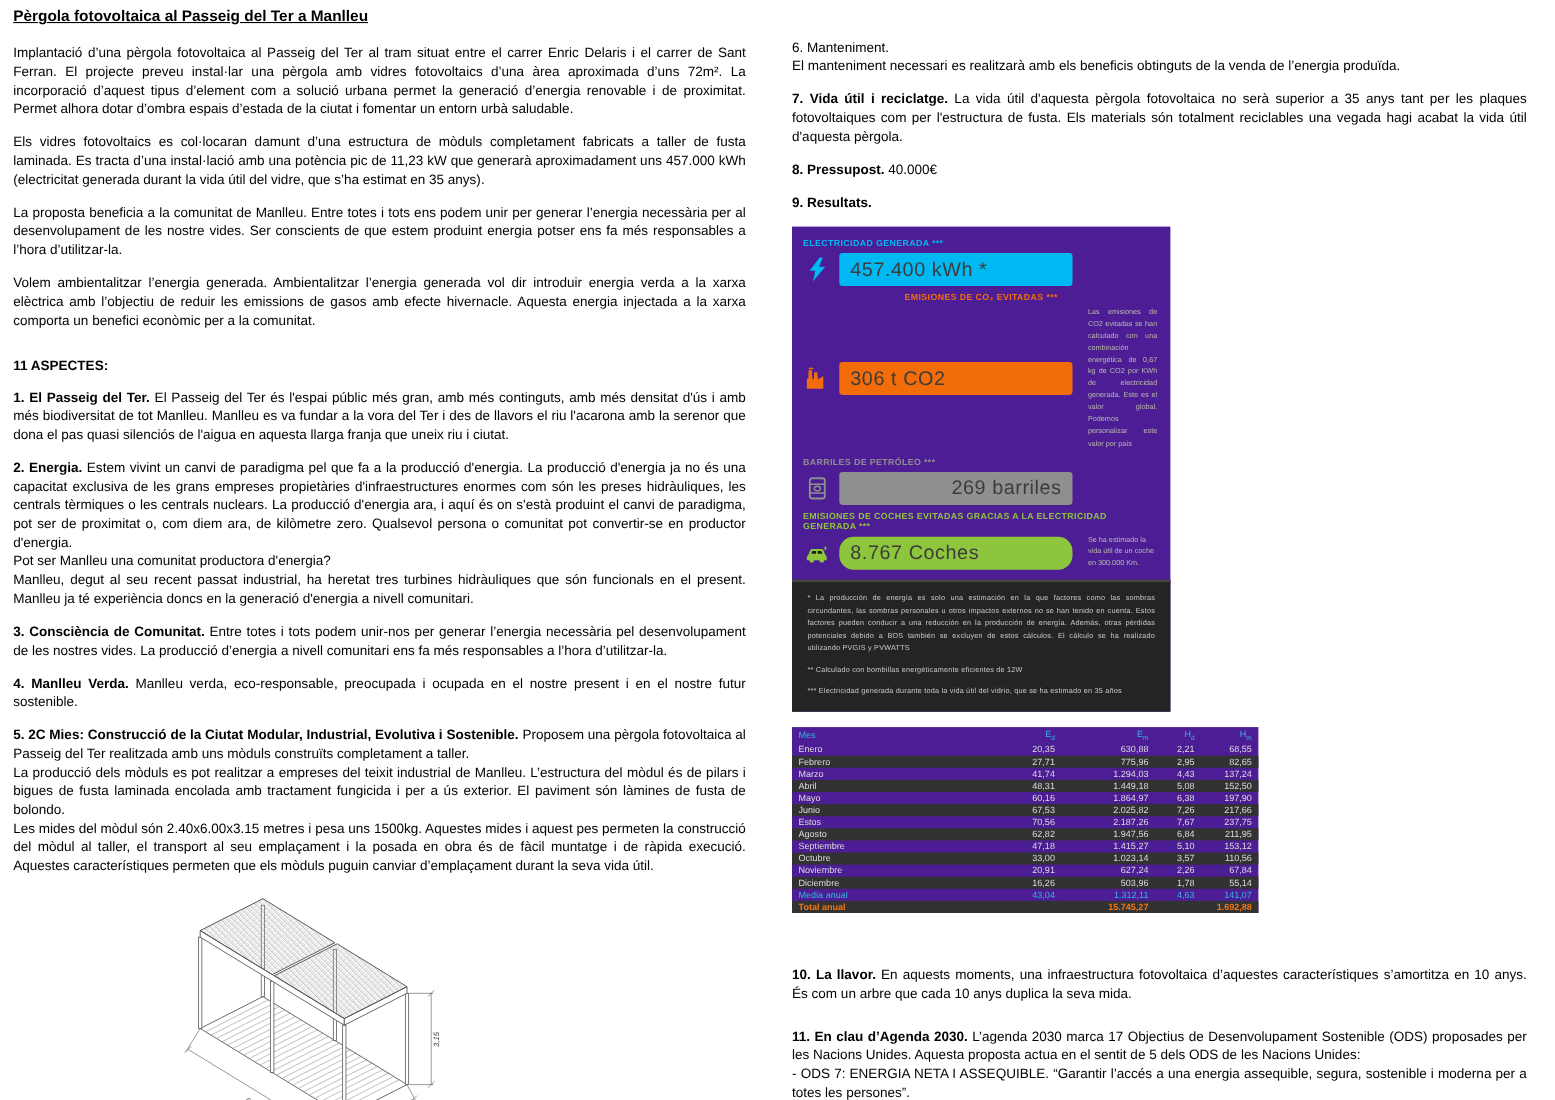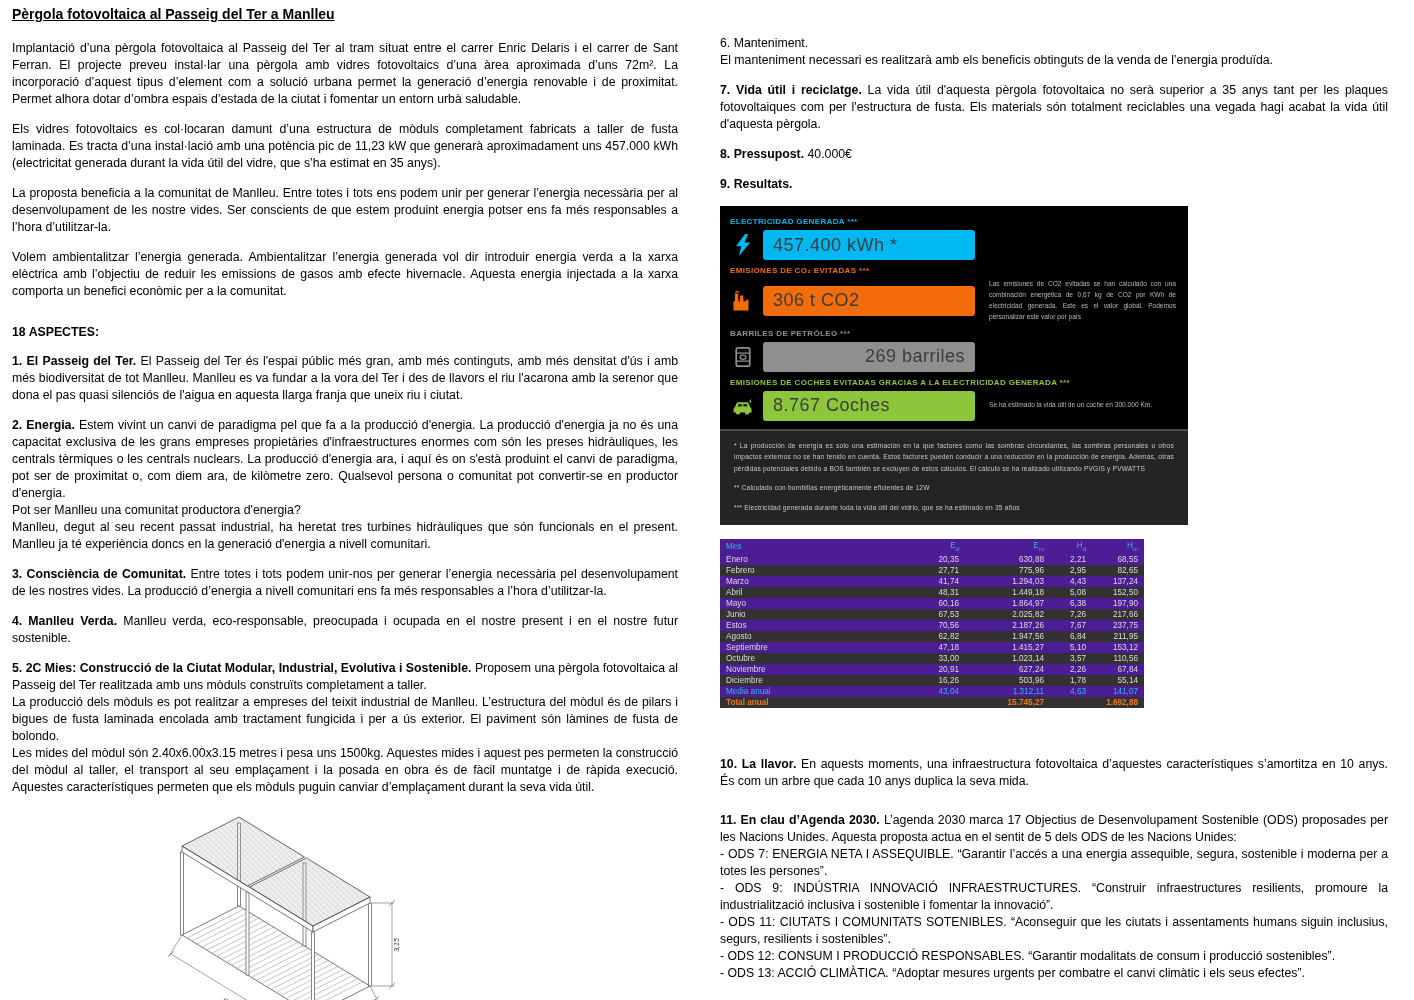--- a/index.html
+++ b/index.html
@@ -17,21 +17,21 @@
   p.body{margin:0 0 13px;line-height:17px;text-align:justify;}
   .pre{white-space:pre-line;}
   .aspects-heading{font-weight:bold;margin:25px 0 14px;}
   .lead{font-weight:bold;}
 
   
   .sec{margin:0 0 13px;line-height:17px;text-align:justify;}
   .sec .head-line{font-weight:normal;display:block;}
 
   
-  .info{width:468px;background:#000000;padding-top:5px;margin:3px 0 0;}
+  .info{width:344px;background:#4c1d95;padding-top:5px;margin:3px 0 0;}
   .metric{padding:0 10px;}
   .metric-label{font-size:8px;font-weight:bold;letter-spacing:.35px;margin:6px 0 4px;line-height:9px;}
   .metric-row{display:flex;align-items:center;}
   .metric-icon{width:26px;height:28px;flex:none;display:flex;align-items:center;justify-content:center;margin-right:7px;}
   .metric-icon svg{width:24px;height:24px;}
   .metric-box{width:192px;height:30px;flex:none;border-radius:3px;display:flex;align-items:center;padding:0 10px;color:#3c3c3c;font-size:18px;letter-spacing:.5px;white-space:nowrap;overflow:hidden;}
   .metric-note{flex:1;font-size:6.6px;color:#b9b9ad;line-height:1.65;padding:0 2px 0 14px;text-align:justify;align-self:flex-start;}
   .metric-note.single{align-self:center;text-align:left;}
   .info-foot{margin-top:8px;background:#242424;border-top:2px solid #4a4a4a;padding:9px 14px 4px;}
   .foot-note{font-size:6.6px;color:#c9c9c9;line-height:1.75;margin:0 0 8px;letter-spacing:.2px;text-align:justify;}
@@ -65,21 +65,21 @@
 <div class="page">
 
   <div class="col col-left">
     <div class="doc-title">Pèrgola fotovoltaica al Passeig del Ter a Manlleu</div>
 
     <p class="body">Implantació d’una pèrgola fotovoltaica al Passeig del Ter  al tram situat entre el carrer Enric Delaris i el carrer de Sant Ferran. El projecte preveu instal·lar una pèrgola amb vidres fotovoltaics d’una àrea aproximada d’uns 72m². La incorporació d’aquest tipus d’element com a solució urbana permet la generació d’energia renovable i de proximitat. Permet alhora dotar d’ombra espais d’estada de la ciutat i fomentar un entorn urbà saludable.</p>
     <p class="body">Els vidres fotovoltaics es col·locaran damunt d’una estructura de mòduls completament fabricats a taller de fusta laminada. Es tracta d’una instal·lació amb una potència pic de 11,23 kW que generarà aproximadament uns 457.000 kWh (electricitat generada durant la vida útil del vidre, que s’ha estimat en 35 anys).</p>
     <p class="body">La proposta beneficia a la comunitat de Manlleu. Entre totes i tots ens podem unir per generar l’energia necessària per al desenvolupament de les nostre vides. Ser conscients de que estem produint energia potser ens fa més responsables a l’hora d’utilitzar-la.</p>
     <p class="body">Volem ambientalitzar l’energia generada. Ambientalitzar l’energia generada vol dir introduir energia verda a la xarxa elèctrica amb l’objectiu de reduir les emissions de gasos amb efecte hivernacle. Aquesta energia injectada a la xarxa comporta un benefici econòmic per a la comunitat.</p>
 
-    <div class="aspects-heading">18 ASPECTES:</div>
+    <div class="aspects-heading">11 ASPECTES:</div>
 
     <p class="body"><span class="lead">1. El Passeig del Ter.</span> <span class="pre">El Passeig del Ter és l'espai públic més gran, amb més continguts, amb més densitat d'ús i amb més biodiversitat de tot  Manlleu. Manlleu es va fundar a la vora del Ter i des de llavors el riu l'acarona amb la serenor que dona el pas quasi silenciós de l'aigua en aquesta llarga franja que uneix riu i ciutat.</span></p>
     <p class="body"><span class="lead">2. Energia.</span> <span class="pre">Estem vivint un canvi de paradigma pel que fa a la producció d'energia. La producció d'energia ja no és una capacitat exclusiva de les grans empreses propietàries d'infraestructures enormes com són les preses hidràuliques, les centrals tèrmiques o les centrals nuclears. La producció d'energia ara, i aquí és on s'està produint el canvi de paradigma, pot ser de proximitat o, com diem ara, de kilòmetre zero. Qualsevol persona o comunitat pot convertir-se en productor d'energia.
 Pot ser Manlleu una comunitat productora d'energia?
 Manlleu, degut al seu recent passat industrial, ha heretat tres turbines hidràuliques que són funcionals en el present. Manlleu ja té experiència doncs en la generació d'energia a nivell comunitari.</span></p>
     <p class="body"><span class="lead">3. Consciència de Comunitat.</span> <span class="pre">Entre totes i tots podem unir-nos per generar l’energia necessària pel desenvolupament de les nostres vides. La producció d’energia a nivell comunitari ens fa més responsables a l’hora d’utilitzar-la.</span></p>
     <p class="body"><span class="lead">4. Manlleu Verda.</span> <span class="pre">Manlleu verda, eco-responsable, preocupada i ocupada en el nostre present i en el nostre futur sostenible.</span></p>
     <p class="body"><span class="lead">5. 2C Mies: Construcció de la Ciutat Modular, Industrial, Evolutiva i Sostenible.</span> <span class="pre">Proposem una pèrgola fotovoltaica al Passeig del Ter realitzada amb  uns mòduls construïts completament a taller.
 La producció dels mòduls es pot realitzar a empreses del teixit industrial de Manlleu. L’estructura del mòdul és de pilars i bigues de fusta laminada encolada amb tractament fungicida i per a ús exterior.  El paviment són làmines de fusta de bolondo.
 Les mides del mòdul són 2.40x6.00x3.15 metres i pesa uns 1500kg. Aquestes mides i aquest pes permeten la construcció del mòdul al taller, el transport al seu emplaçament i la posada en obra és de fàcil muntatge i de ràpida execució. Aquestes característiques permeten que els mòduls puguin canviar d’emplaçament durant la seva vida útil.</span></p>
@@ -158,21 +158,21 @@
               </svg>
           </span>
           <div class="metric-box" style="background: rgb(0, 185, 242);">
               <span>457.400 kWh *</span>
             </div>
         </div>
       </div>
 
 
       <div class="metric">
-        <div class="metric-label" style="color: rgb(242, 108, 9);">EMISIONES DE CO₂ EVITADAS ***</div>
+        <div class="metric-label" style="color: rgb(242, 108, 9); text-align: center;">EMISIONES DE CO₂ EVITADAS ***</div>
         <div class="metric-row">
           <span class="metric-icon" style="color: rgb(242, 108, 9);">
             <svg viewBox="0 0 24 24" fill="currentColor">
                 <path d="M2.5 21.5v-9l5-2.6v3l5-3v3l5-3v11.6z"></path>
                 <rect x="4" y="4.5" width="3.2" height="8"></rect>
                 <rect x="9" y="6.5" width="3.2" height="6"></rect>
                 <path d="M4.2 3.2c0-1 1.4-1.4 2.4-.8 1-.5 2.2.2 1.9 1.2H4.3z"></path>
               </svg>
           </span>
           <div class="metric-box" style="background: rgb(242, 108, 9);">
@@ -201,21 +201,21 @@
       <div class="metric">
         <div class="metric-label" style="color: rgb(141, 198, 60);">EMISIONES DE COCHES EVITADAS GRACIAS A LA ELECTRICIDAD GENERADA ***</div>
         <div class="metric-row">
           <span class="metric-icon" style="color: rgb(141, 198, 60);">
             <svg viewBox="0 0 24 24" fill="currentColor">
                 <path d="M2.5 16.8c0-2 .5-3.2 1.4-3.5l1.5-3.6C5.7 8.8 6.5 8.2 7.4 8.2h8.4c.9 0 1.7.6 2 1.5l1.4 3.6c.9.3 1.4 1.5 1.4 3.5v1.6h-2.3a2.2 2.2 0 0 1-4.4 0H9.2a2.2 2.2 0 0 1-4.4 0H2.5z"></path>
                 <path d="M6.6 12.5l1-2.6h3.2v2.6zM12.3 12.5V9.9h3.4l1 2.6z" fill="#1d1d1d"></path>
                 <path d="M19.5 5.5l-1.6 2.4h1.2l-.6 2 2.2-2.7h-1.2l1-1.7z"></path>
               </svg>
           </span>
-          <div class="metric-box" style="background: rgb(141, 198, 60);">
+          <div class="metric-box" style="background: rgb(141, 198, 60); border-radius: 13px;">
               <span>8.767 Coches</span>
             </div>
           <div class="metric-note single">Se ha estimado la vida útil de un coche en 300.000 Km.</div>
         </div>
       </div>
 
       <div class="info-foot">
         <p class="foot-note">* La producción de energía es solo una estimación en la que factores como las sombras circundantes, las sombras personales u otros impactos externos no se han tenido en cuenta. Estos factores pueden conducir a una reducción en la producción de energía. Además, otras pérdidas potenciales debido a BOS también se excluyen de estos cálculos. El cálculo se ha realizado utilizando PVGIS y PVWATTS</p>
         <p class="foot-note">** Calculado con bombillas energéticamente eficientes de 12W</p>
         <p class="foot-note">*** Electricidad generada durante toda la vida útil del vidrio, que se ha estimado en 35 años</p>

